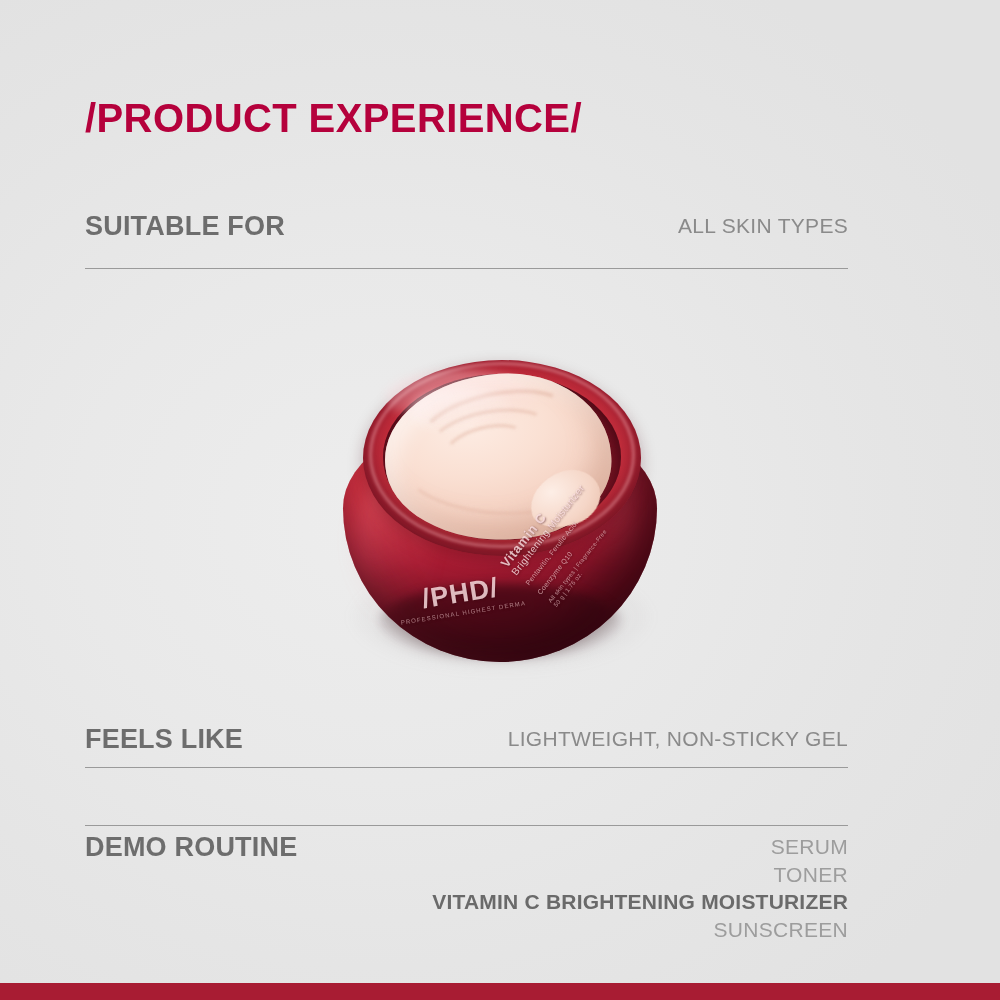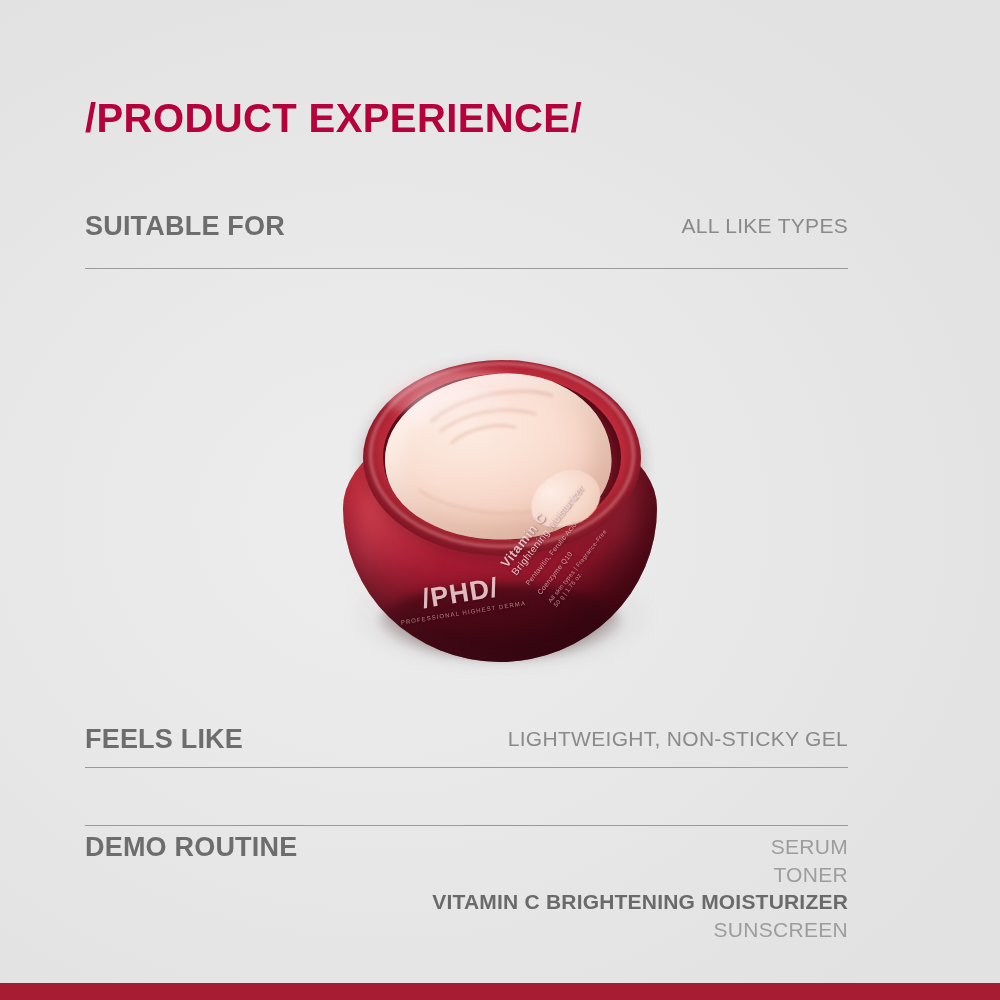--- a/index.html
+++ b/index.html
@@ -299,21 +299,21 @@
 </style>
 </head>
 <body>
 
 <div class="page">
 
   <div class="title">/PRODUCT EXPERIENCE/</div>
 
   <div class="spec-row" style="top:212px;">
     <span class="spec-label">SUITABLE FOR</span>
-    <span class="spec-value">ALL LIKE TYPES</span>
+    <span class="spec-value">ALL SKIN TYPES</span>
   </div>
   <div class="rule" style="top:268px;"></div>
 
   <div class="product">
     <div class="jar-shadow"></div>
     <div class="jar-body"></div>
     <div class="jar-body-hl"></div>
     <div class="jar-body-hl-right"></div>
     <div class="jar-bottom-dark"></div>
 

